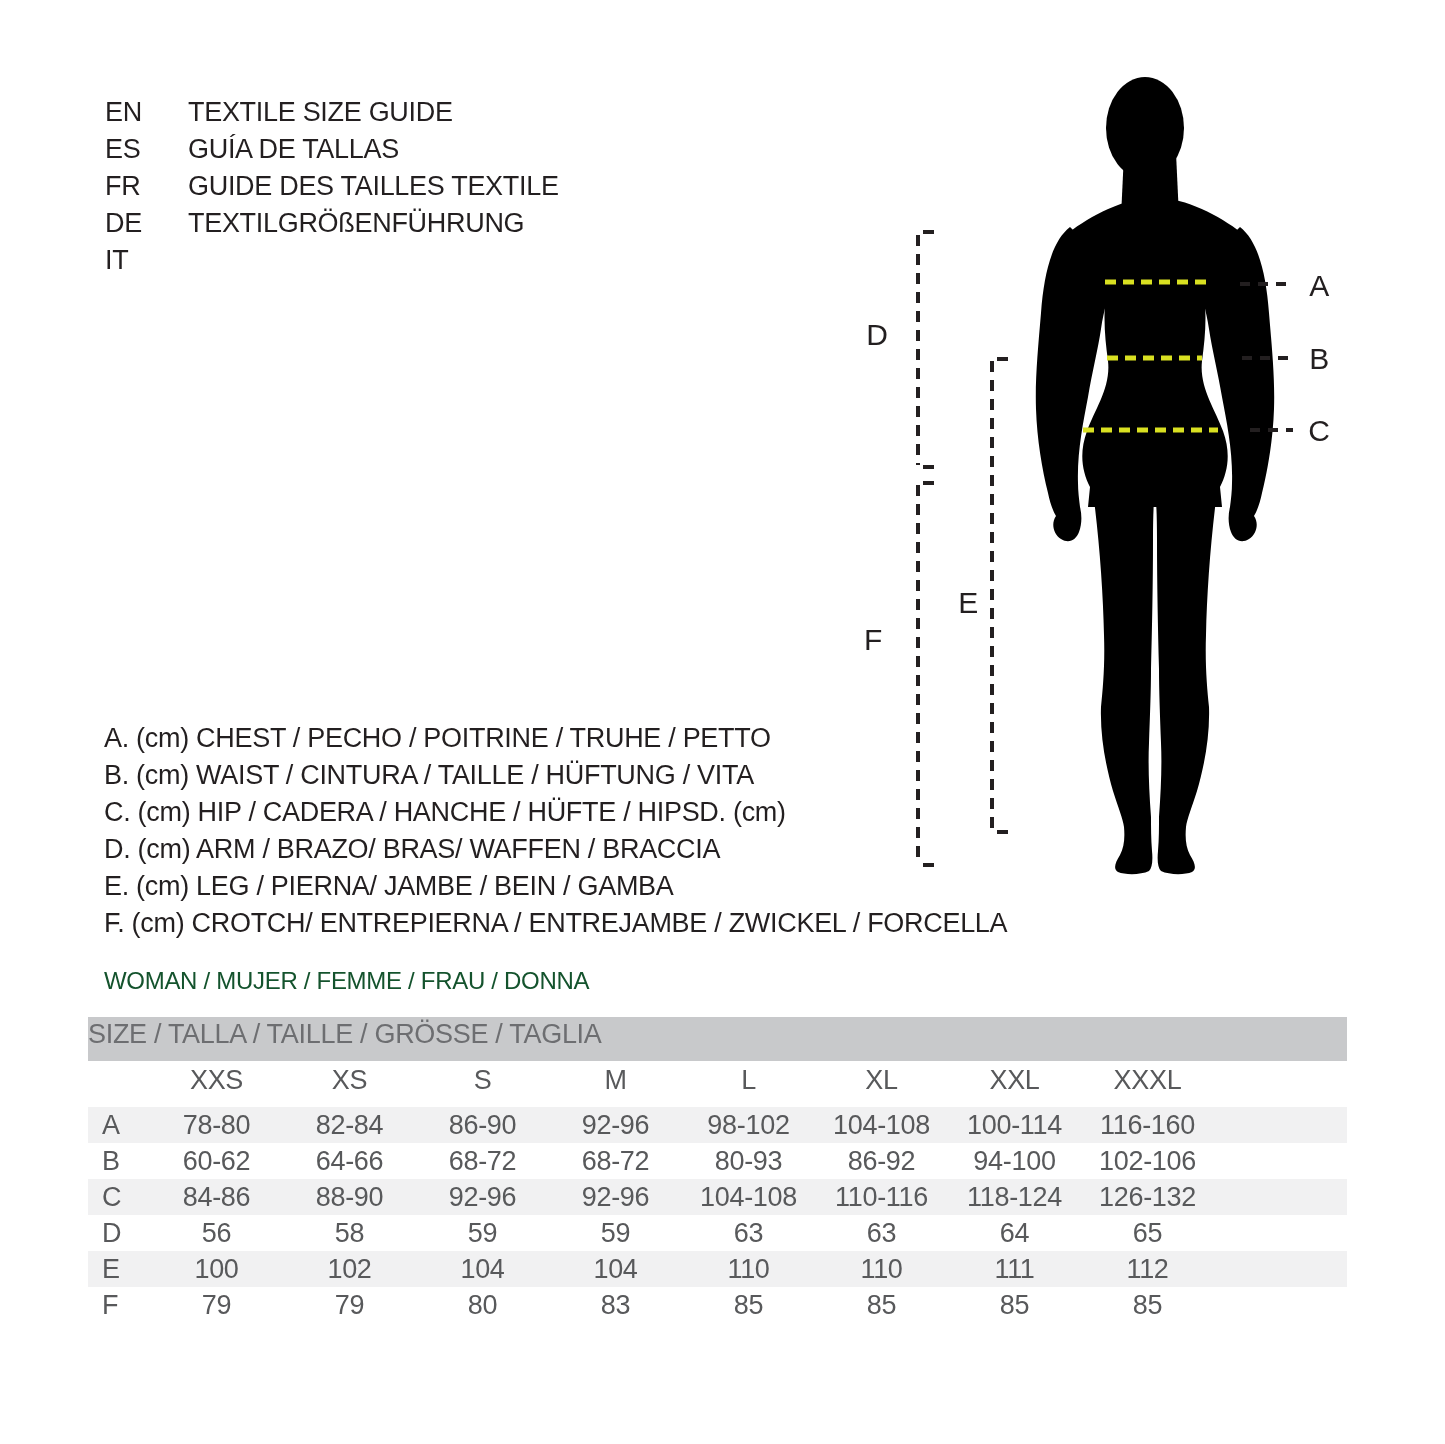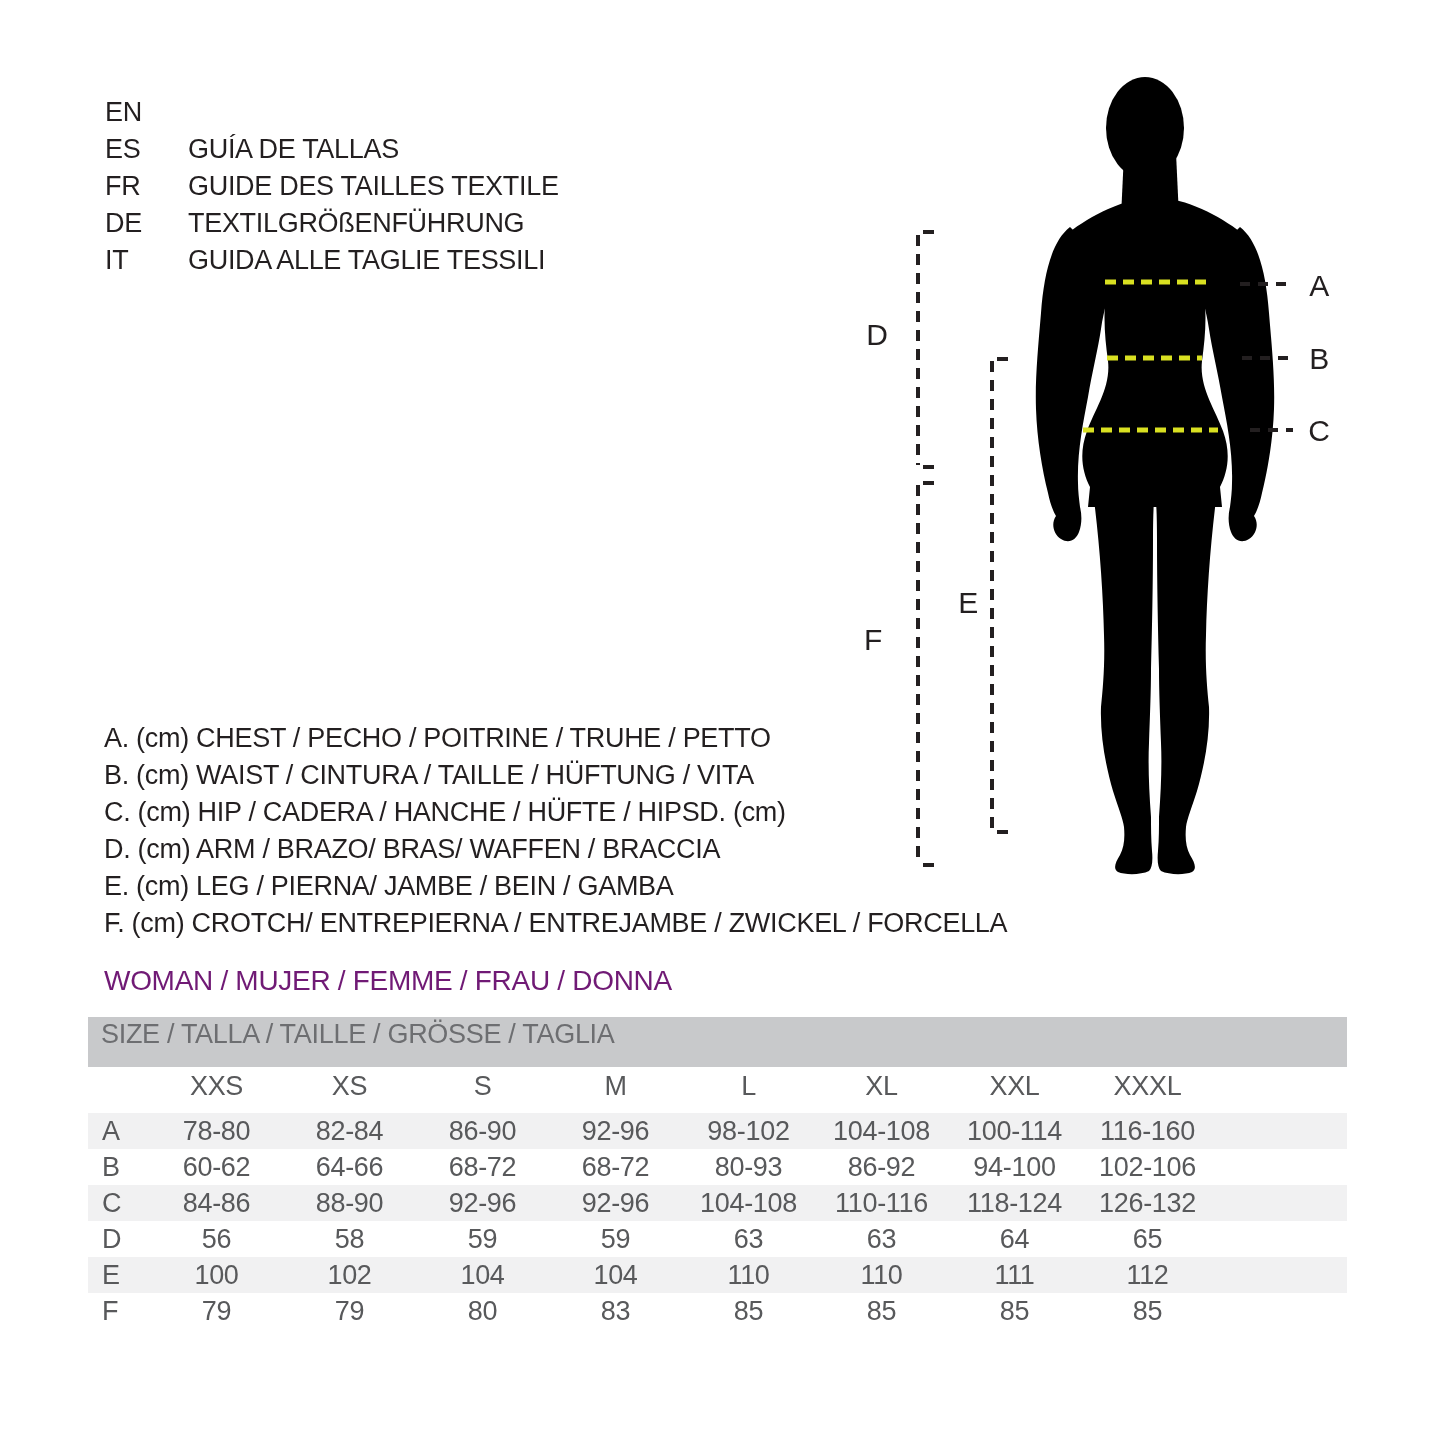--- a/index.html
+++ b/index.html
@@ -12,59 +12,59 @@
     overflow:hidden;
   }
   
   .lang-block{position:absolute;left:105px;top:94px;color:#231f20;}
   .lang-row{display:flex;line-height:37px;font-size:27px;white-space:nowrap;}
   .lang-code{width:83px;flex:0 0 83px;}
   
   .legend-block{position:absolute;left:104px;top:720px;color:#231f20;}
   .legend-row{line-height:37px;font-size:27px;white-space:nowrap;}
   
-  .gender-heading{position:absolute;left:104px;top:963px;font-size:28px;line-height:36px;color:#701a75;white-space:nowrap;}
+  .gender-heading{position:absolute;left:104px;top:963px;font-size:24px;line-height:36px;color:#14532d;white-space:nowrap;}
   
   .size-table{position:absolute;left:88px;top:1017px;width:1259px;color:#58595b;}
-  .st-bar{height:50px;line-height:34px;background:#c8c9cb;color:#6d6e71;font-size:27px;padding-left:13px;box-sizing:border-box;white-space:nowrap;}
+  .st-bar{height:44px;line-height:34px;background:#c8c9cb;color:#6d6e71;font-size:27px;box-sizing:border-box;white-space:nowrap;}
   .st-row{display:flex;height:36px;line-height:36px;font-size:27px;}
   .st-row.cols{height:46px;line-height:39px;}
   .st-row.stripe{background:#f1f1f2;}
   .td{flex:0 0 133px;width:133px;text-align:center;overflow:visible;white-space:nowrap;}
   .td.rowlabel{flex:0 0 62px;width:62px;text-align:left;padding-left:14px;box-sizing:border-box;}
   .td.filler{flex:1 1 auto;}
   
   .figure-wrap{position:absolute;left:860px;top:75px;width:480px;height:810px;}
   .figure-wrap svg{display:block;}
   svg text{font-family:"Liberation Sans","DejaVu Sans",sans-serif;font-size:30px;fill:#231f20;}
 </style>
 </head>
 <body>
 
 <div class="canvas">
 
   <div class="lang-block">
     <div class="lang-row">
       <span class="lang-code">EN</span>
+      <span>TEXTILE SIZE GUIDE</span>
     </div>
     <div class="lang-row">
       <span class="lang-code">ES</span>
       <span>GUÍA DE TALLAS</span>
     </div>
     <div class="lang-row">
       <span class="lang-code">FR</span>
       <span>GUIDE DES TAILLES TEXTILE</span>
     </div>
     <div class="lang-row">
       <span class="lang-code">DE</span>
       <span>TEXTILGRÖßENFÜHRUNG</span>
     </div>
     <div class="lang-row">
       <span class="lang-code">IT</span>
-      <span>GUIDA ALLE TAGLIE TESSILI</span>
     </div>
   </div>
 
   <div class="legend-block">
     <div class="legend-row">A. (cm) CHEST / PECHO / POITRINE / TRUHE / PETTO</div>
     <div class="legend-row">B. (cm) WAIST / CINTURA / TAILLE / HÜFTUNG / VITA</div>
     <div class="legend-row">C. (cm) HIP / CADERA / HANCHE / HÜFTE / HIPSD. (cm)</div>
     <div class="legend-row">D. (cm) ARM / BRAZO/ BRAS/ WAFFEN / BRACCIA</div>
     <div class="legend-row">E. (cm) LEG / PIERNA/ JAMBE / BEIN / GAMBA</div>
     <div class="legend-row">F. (cm) CROTCH/ ENTREPIERNA / ENTREJAMBE / ZWICKEL / FORCELLA</div>

